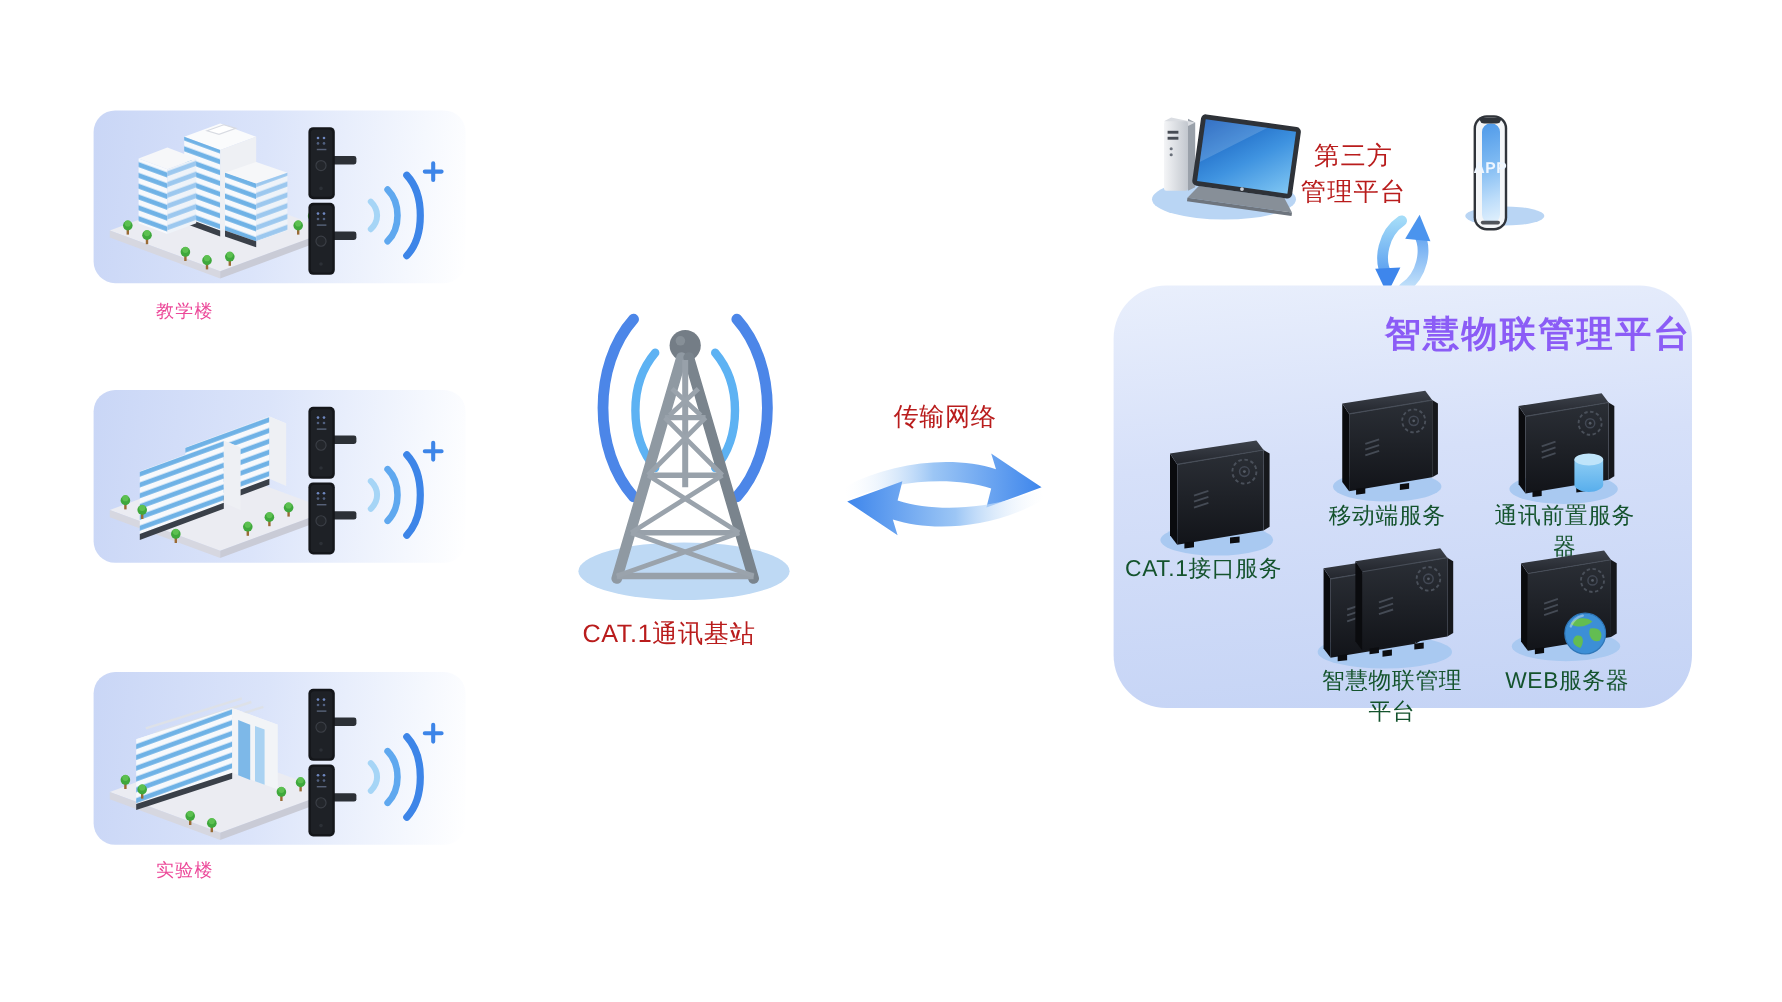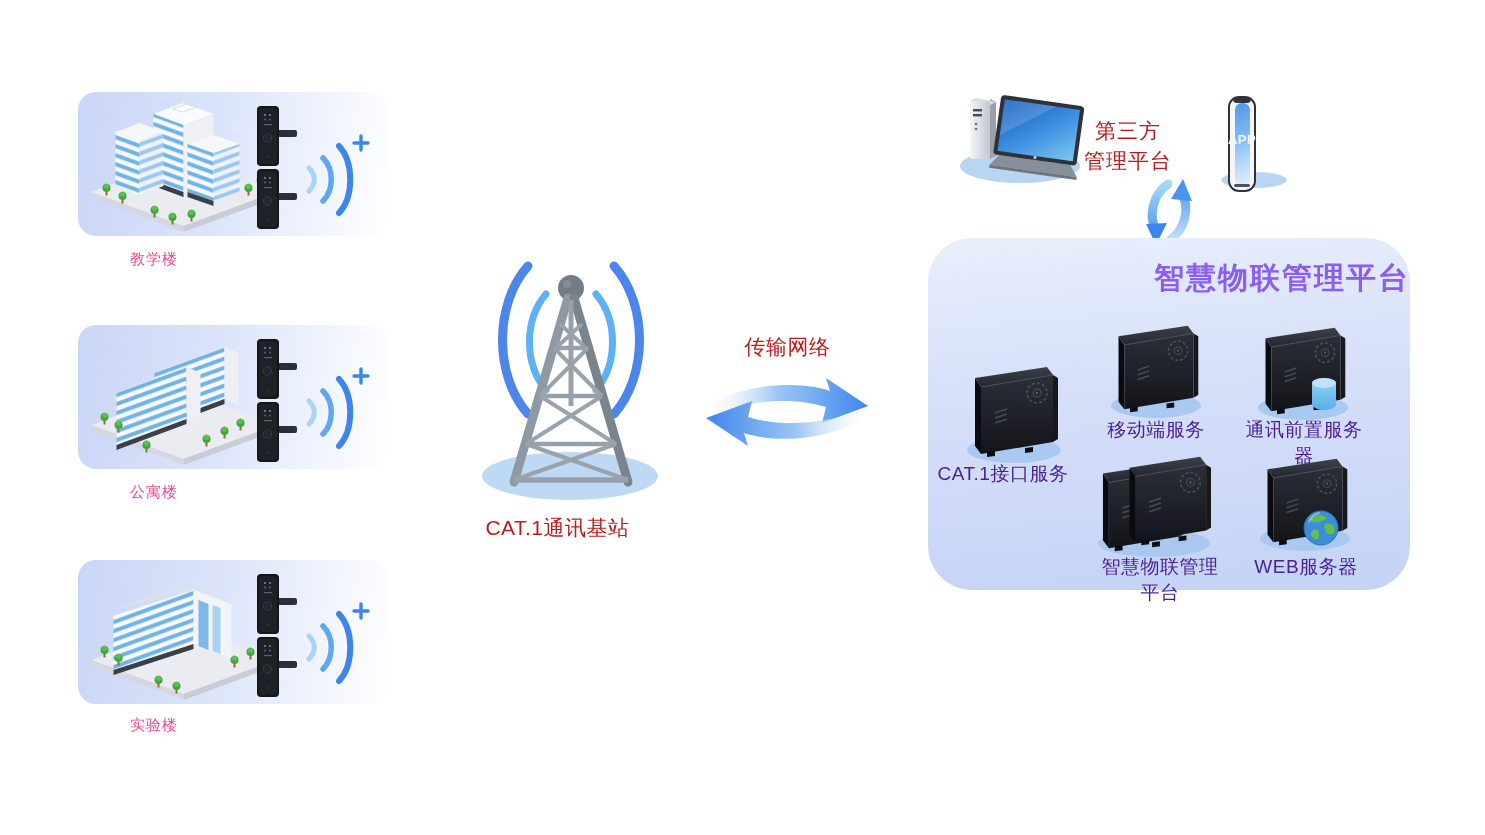--- a/index.html
+++ b/index.html
@@ -28,21 +28,21 @@
   
   #platform-panel{
     position:absolute;left:928px;top:238px;width:482px;height:352px;border-radius:44px;
     background:linear-gradient(175deg,#e9effc 0%,#d6e0f9 40%,#c4d3f5 100%);
   }
   #platform-title{
     position:absolute;left:928px;top:258px;width:482px;text-align:right;
     font-size:30px;font-weight:700;color:#8b5cf6;letter-spacing:2px;
   }
   .server-label{
-    position:absolute;text-align:center;font-size:19px;color:#4c1d95;letter-spacing:.5px;
+    position:absolute;text-align:center;font-size:19px;color:#14532d;letter-spacing:.5px;
   }
   .ext-label{
     position:absolute;text-align:center;color:#b91c1c;font-size:21px;line-height:30px;letter-spacing:1px;
   }
   
   #phone{position:absolute;left:1226px;top:86px;width:56px;height:102px;}
   #phone .ph-shadow{position:absolute;left:-5px;top:86px;width:66px;height:16px;border-radius:50%;background:#b9d5f4;}
   #phone .ph-body{position:absolute;left:2px;top:10px;width:28px;height:96px;border-radius:11px;background:#30343a;}
   #phone .ph-inner{position:absolute;left:2px;top:2px;right:2px;bottom:2px;border-radius:9px;background:#f4f6f8;}
   #phone .ph-screen{
@@ -248,21 +248,20 @@
     <svg class="lock1" width="42" height="62" viewBox="0 0 42 62">
         <use href="#sym-lock"></use>
       </svg>
     <svg class="lock2" width="42" height="62" viewBox="0 0 42 62">
         <use href="#sym-lock"></use>
       </svg>
     <svg class="wifi" width="80" height="95" viewBox="0 0 80 95">
         <use href="#sym-wifi"></use>
       </svg>
   </div>
-  <div class="bcard-label" style="top:483px">公寓楼</div>
 
   <div class="bcard" style="top:560px">
     <svg class="bldg" width="195" height="140" viewBox="0 0 190 140">
         <use href="#sym-bldg-c"></use>
       </svg>
     <svg class="lock1" width="42" height="62" viewBox="0 0 42 62">
         <use href="#sym-lock"></use>
       </svg>
     <svg class="lock2" width="42" height="62" viewBox="0 0 42 62">
         <use href="#sym-lock"></use>

